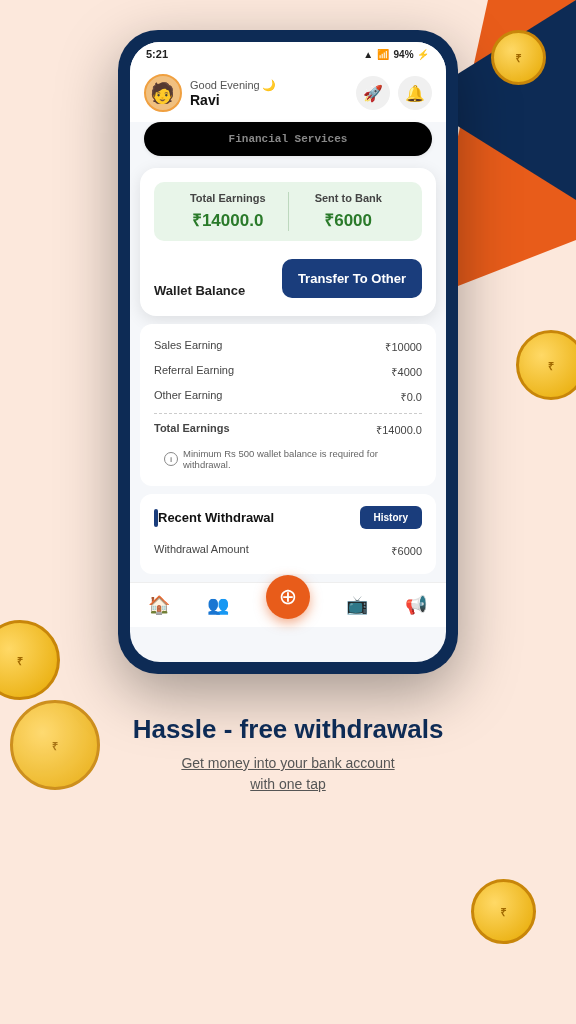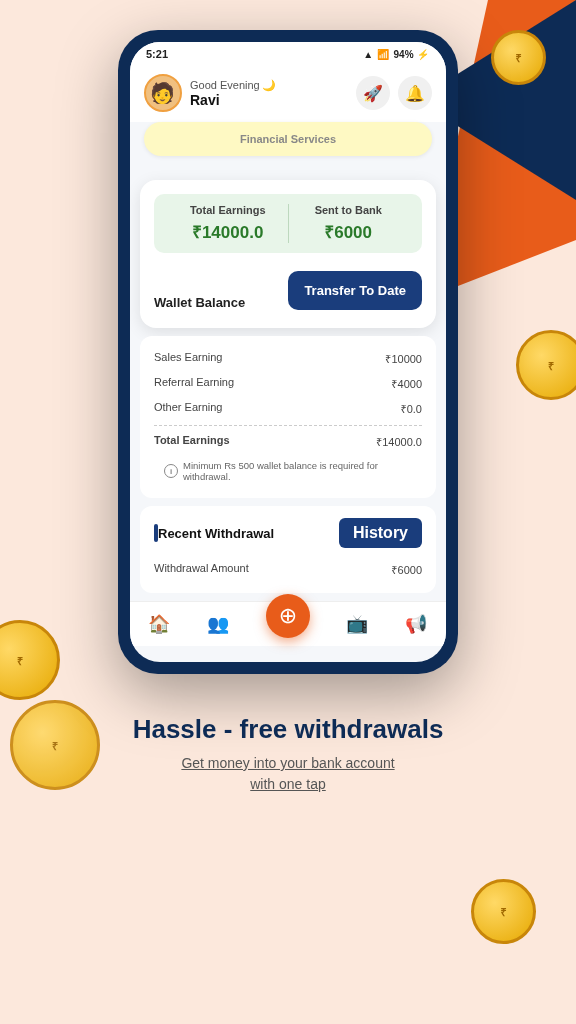--- a/index.html
+++ b/index.html
@@ -123,26 +123,27 @@
       width: 34px; height: 34px;
       border-radius: 50%;
       background: #f0f0f0;
       display: flex; align-items: center; justify-content: center;
       font-size: 16px;
       cursor: pointer;
     }
 
     
     .tabs {
-      background: #fef9c3;
+      background: #000000;
       display: flex;
       border-radius: 25px;
-      margin: 0 14px 24px;
+      margin: 0 14px 12px;
       padding: 3px;
       box-shadow: 0 1px 4px rgba(0,0,0,0.08);
+      font-family: Liberation Mono, monospace;
     }
     .tab {
       flex: 1;
       text-align: center;
       padding: 8px;
       font-size: 11px;
       font-weight: 600;
       border-radius: 22px;
       cursor: pointer;
       color: #888;
@@ -265,21 +266,21 @@
       height: 18px;
       background: #1a3d7c;
       border-radius: 2px;
     }
     .history-btn {
       background: #1a3d7c;
       color: white;
       border: none;
       border-radius: 6px;
       padding: 6px 14px;
-      font-size: 16px;
+      font-size: 10px;
       font-weight: 600;
       cursor: pointer;
     }
     .withdrawal-row {
       display: flex;
       justify-content: space-between;
       padding: 4px 0;
       font-size: 11px;
       color: #444;
     }
@@ -393,21 +394,21 @@
           </div>
           <div class="earnings-col">
             <div class="earnings-label">Sent to Bank</div>
             <div class="earnings-value">₹6000</div>
           </div>
         </div>
         <div class="balance-row">
           <div>
             <div class="balance-label">Wallet Balance</div>
           </div>
-          <button class="transfer-btn">Transfer To Date</button>
+          <button class="transfer-btn">Transfer To Other</button>
         </div>
       </div>
 
       <div class="earnings-breakdown">
         <div class="breakdown-row">
           <span>Sales Earning</span>
           <span class="breakdown-value">₹10000</span>
         </div>
         <div class="breakdown-row">
           <span>Referral Earning</span>

